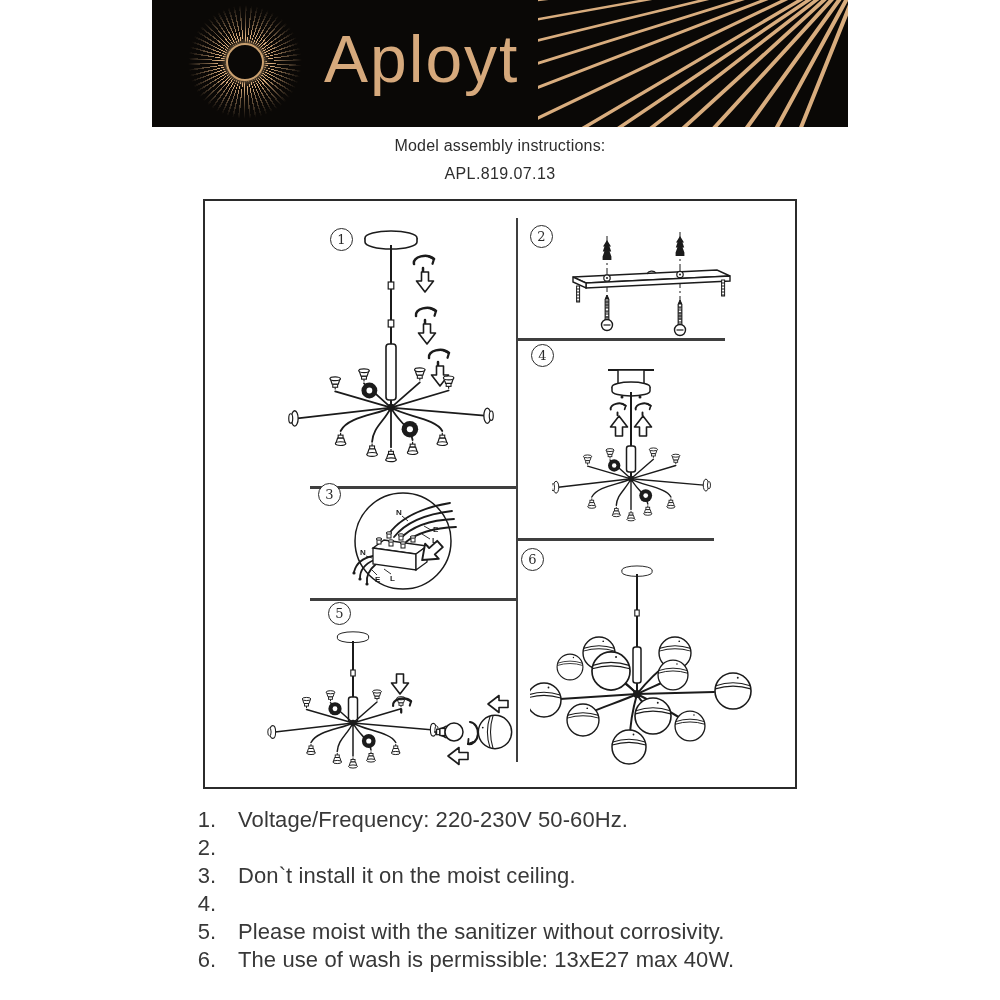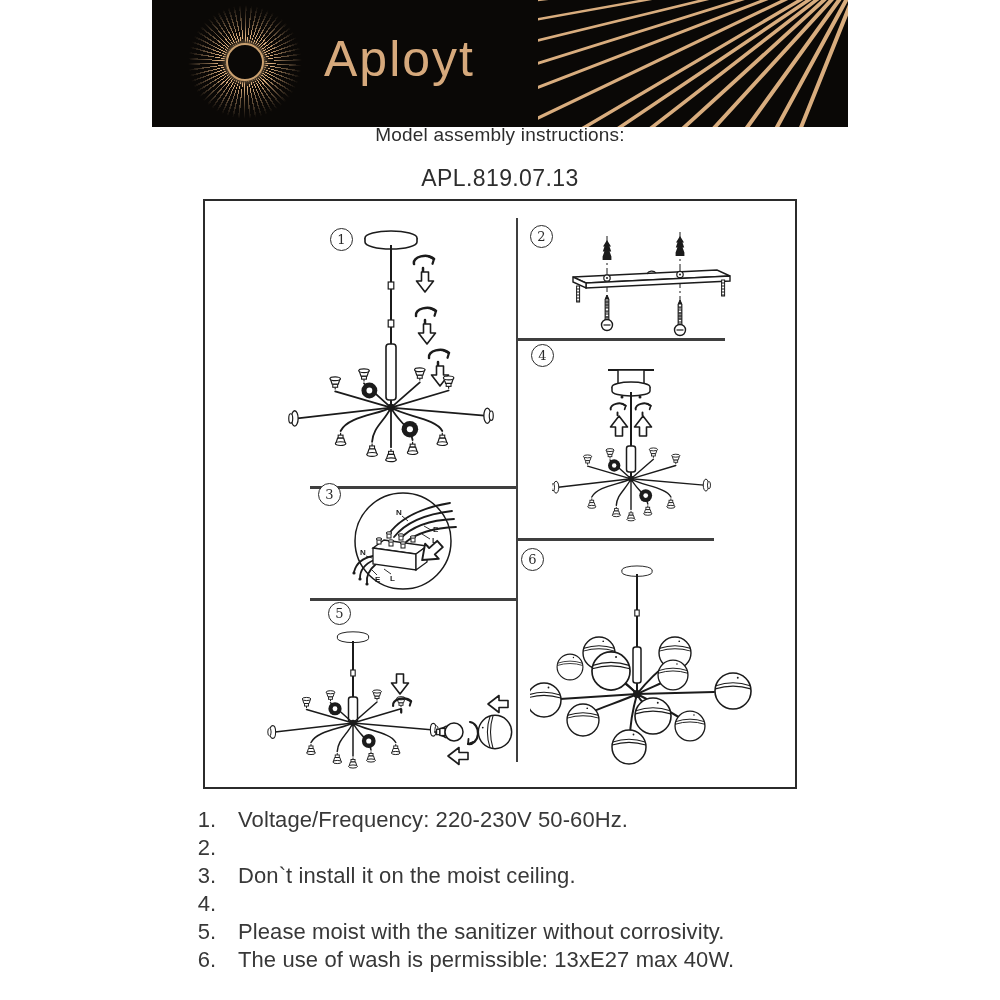--- a/index.html
+++ b/index.html
@@ -3,39 +3,39 @@
 <meta charset="utf-8">
 <style>
   * { margin:0; padding:0; box-sizing:border-box; }
   html,body { background:#ffffff; }
   .page { position:relative; width:1000px; height:1000px; background:#ffffff;
           font-family:"Liberation Sans", sans-serif; overflow:hidden; }
 
   
   .banner { position:absolute; left:152px; top:0; width:696px; height:127px;
             background:#0a0806; overflow:hidden; }
-  .brand  { position:absolute; left:172px; top:30px; font-size:50px; line-height:58px;
+  .brand  { position:absolute; left:172px; top:30px; font-size:66px; line-height:58px;
             letter-spacing:2px; color:#d6a97c; }
   .sunburst { position:absolute; left:35px; top:4px; width:116px; height:116px; }
   .sunburst-rays { position:absolute; inset:0; border-radius:50%;
       background:repeating-conic-gradient(from 0deg, #d9ad7e 0deg 1.7deg, transparent 1.7deg 5.8deg);
       -webkit-mask-image:radial-gradient(circle, transparent 0 19px, #000 22px 27px,
           rgba(0,0,0,.55) 36px, rgba(0,0,0,.22) 48px, transparent 57px);
       mask-image:radial-gradient(circle, transparent 0 19px, #000 22px 27px,
           rgba(0,0,0,.55) 36px, rgba(0,0,0,.22) 48px, transparent 57px); }
   .sunburst-hole { position:absolute; left:50%; top:50%; width:38px; height:38px;
       transform:translate(-50%,-50%); border-radius:50%; background:#0a0806;
       border:2px solid #caa06f; box-shadow:0 0 7px 2px rgba(235,190,135,.45); }
   .rays-svg { position:absolute; right:0; top:0; }
 
   
-  .heading { position:absolute; left:0; top:124px; width:100%; text-align:center;
-             font-size:19px; color:#2d2d2d; letter-spacing:.2px; }
+  .heading { position:absolute; left:0; top:137px; width:100%; text-align:center;
+             font-size:16px; color:#2d2d2d; letter-spacing:.2px; }
   .model   { position:absolute; left:0; top:165px; width:100%; text-align:center;
-             font-size:23px; color:#2d2d2d; letter-spacing:.4px; }
+             font-size:16px; color:#2d2d2d; letter-spacing:.4px; }
 
   
   .diagram-box { position:absolute; left:203px; top:199px; width:594px; height:590px;
                  border:2px solid #2b2b2b; background:#fff; }
   .vdiv { position:absolute; background:#3f3f3f; width:2px; }
   .hdiv { position:absolute; background:#3f3f3f; height:3px; }
   .badge { position:absolute; width:23px; height:23px; border:1.4px solid #2b2b2b;
            border-radius:50%; display:flex; align-items:center; justify-content:center;
            font-family:"DejaVu Serif", serif; font-size:13px; color:#2b2b2b; background:#fff; }
   .panel-svg { position:absolute; }

